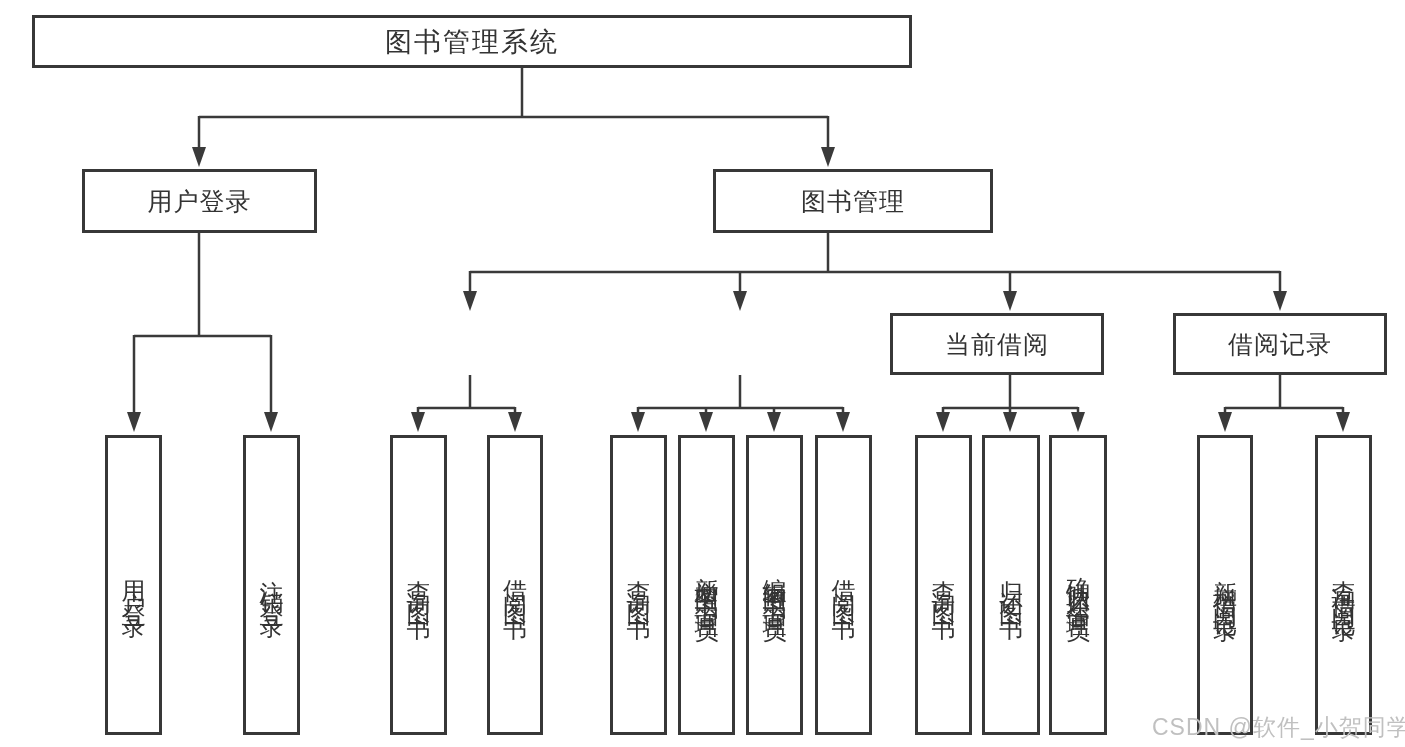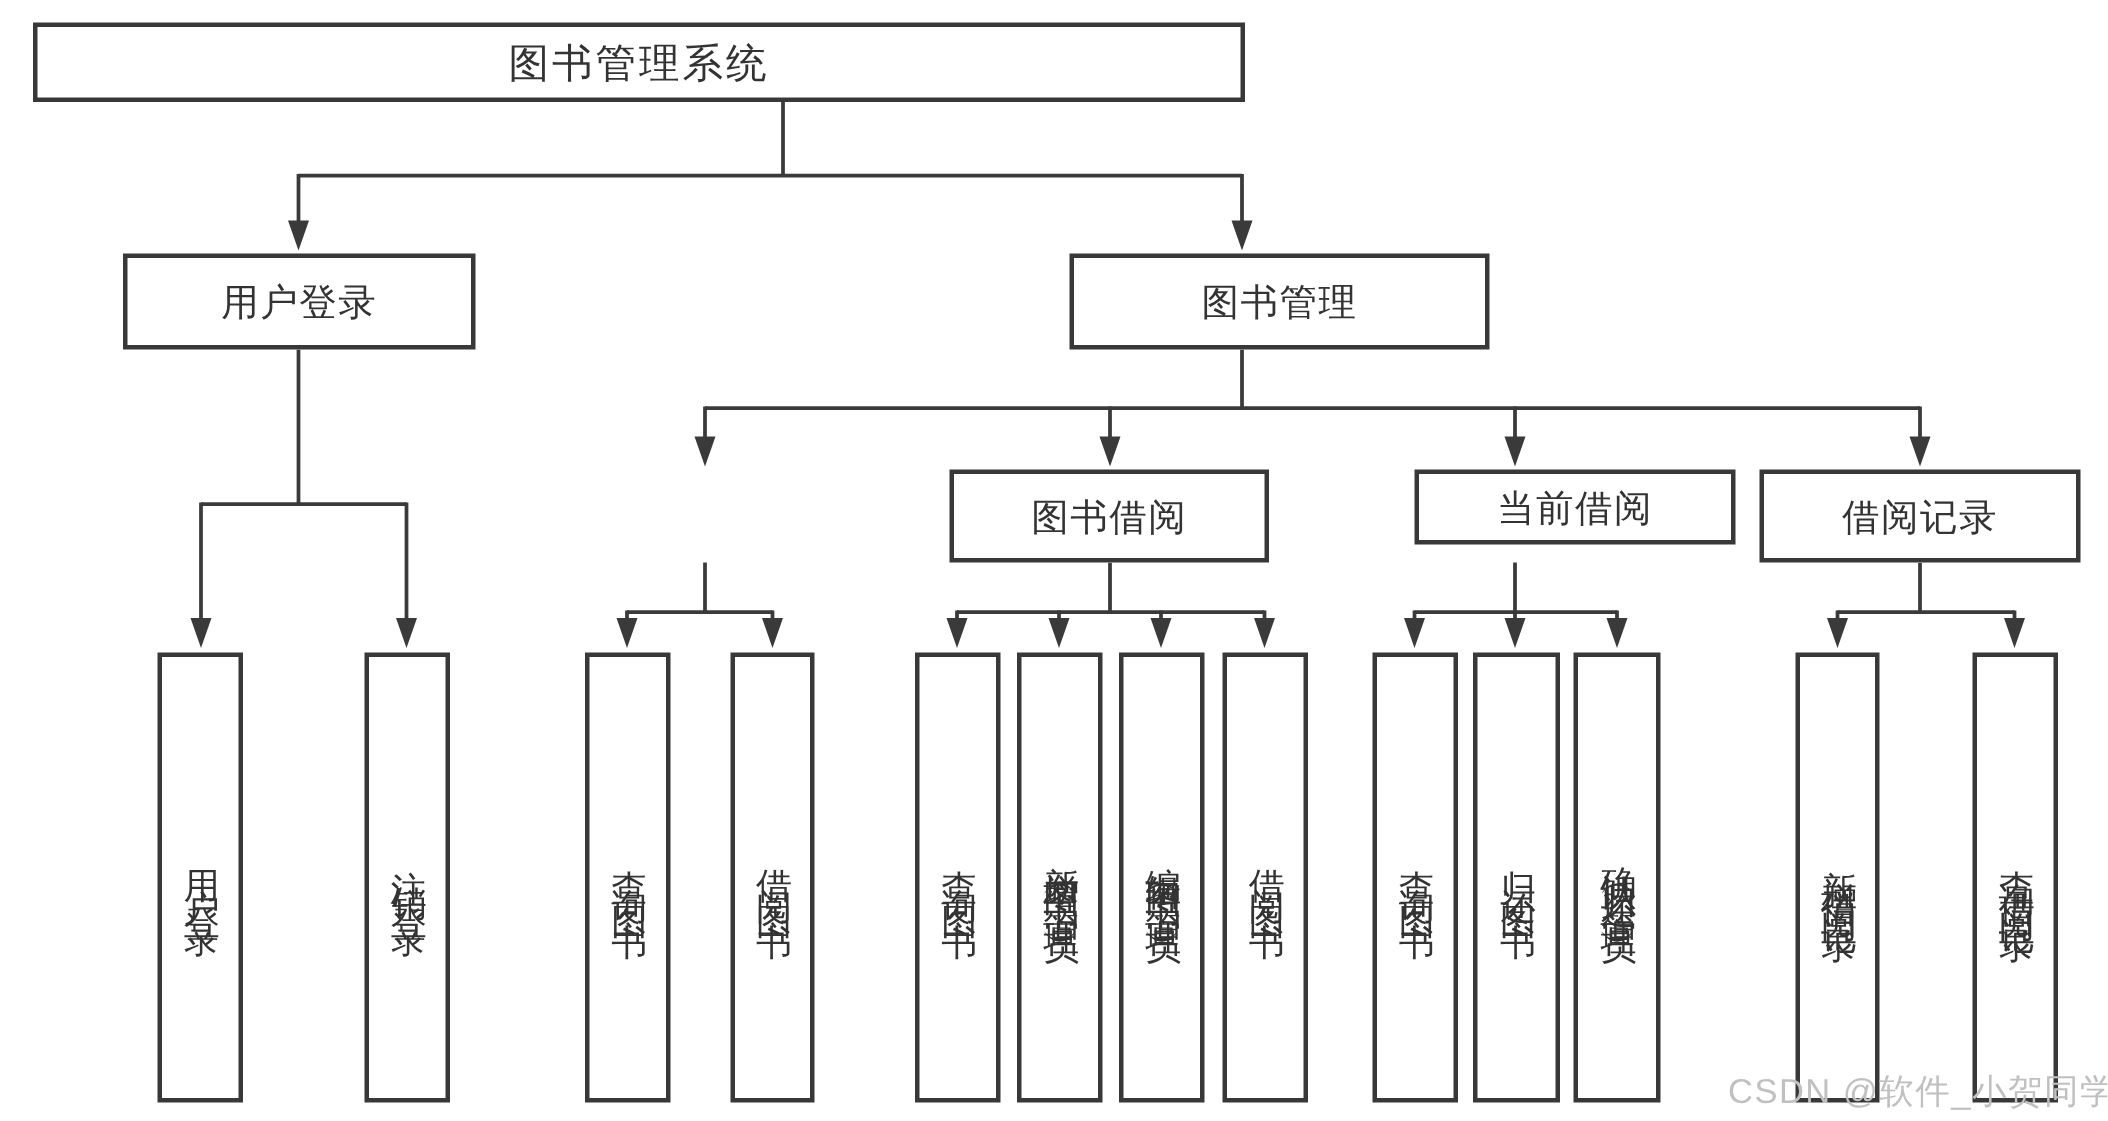--- a/index.html
+++ b/index.html
@@ -78,35 +78,32 @@
       <line x1="1010" y1="407" x2="1010" y2="414" stroke="#3a3a3a" stroke-width="2.5"></line>
       <polygon points="1003,412 1017,412 1010,432" fill="#3a3a3a"></polygon>
       <line x1="1078" y1="407" x2="1078" y2="414" stroke="#3a3a3a" stroke-width="2.5"></line>
       <polygon points="1071,412 1085,412 1078,432" fill="#3a3a3a"></polygon>
       <line x1="1225" y1="407" x2="1225" y2="414" stroke="#3a3a3a" stroke-width="2.5"></line>
       <polygon points="1218,412 1232,412 1225,432" fill="#3a3a3a"></polygon>
       <line x1="1343" y1="407" x2="1343" y2="414" stroke="#3a3a3a" stroke-width="2.5"></line>
       <polygon points="1336,412 1350,412 1343,432" fill="#3a3a3a"></polygon>
     </svg>
 
-  <div class="node" style="left:22px;top:15px;width:808px;height:53px">
+  <div class="node" style="left:32px;top:15px;width:880px;height:53px">
     <span class="lbl root-lbl">图书管理系统</span>
   </div>
 
   <div class="node" style="left:82px;top:169px;width:235px;height:64px">
     <span class="lbl">用户登录</span>
   </div>
   <div class="node" style="left:713px;top:169px;width:280px;height:64px">
     <span class="lbl">图书管理</span>
   </div>
 
-  <div class="node" style="left:633px;top:313px;width:213px;height:62px">
-    <span class="lbl">图书借阅</span>
-  </div>
-  <div class="node" style="left:943px;top:313px;width:214px;height:50px">
+  <div class="node" style="left:890px;top:313px;width:214px;height:62px">
     <span class="lbl">当前借阅</span>
   </div>
   <div class="node" style="left:1173px;top:313px;width:214px;height:62px">
     <span class="lbl">借阅记录</span>
   </div>
 
   <div class="node sp-lg" style="left:105px;top:435px;width:57px;height:300px">
     <span class="vlbl">用户登录</span>
   </div>
   <div class="node sp-lg" style="left:243px;top:435px;width:57px;height:300px">

